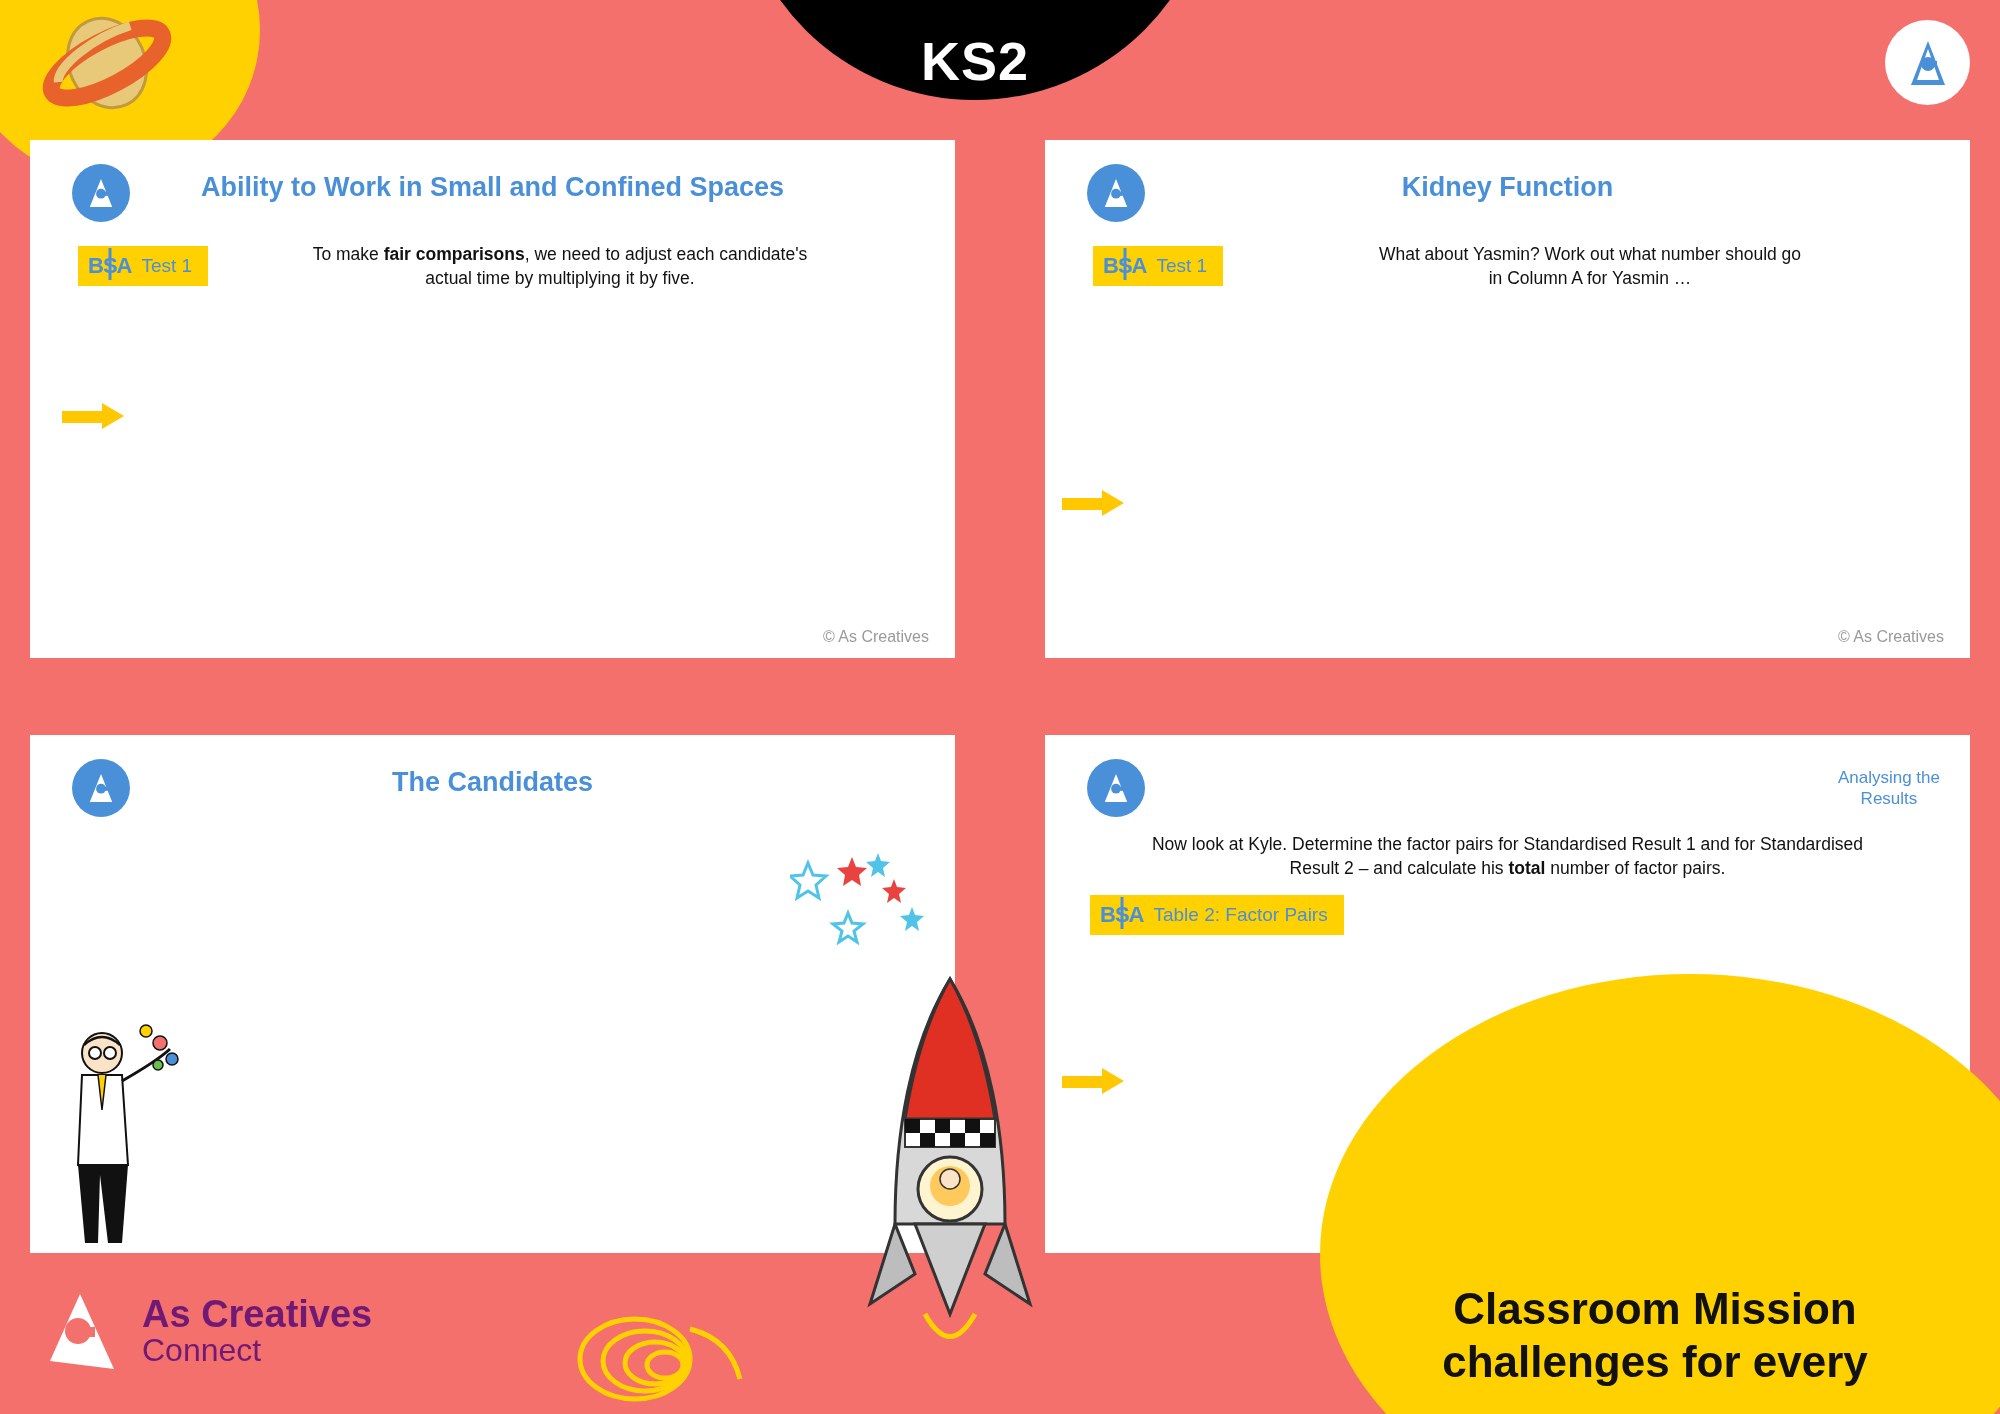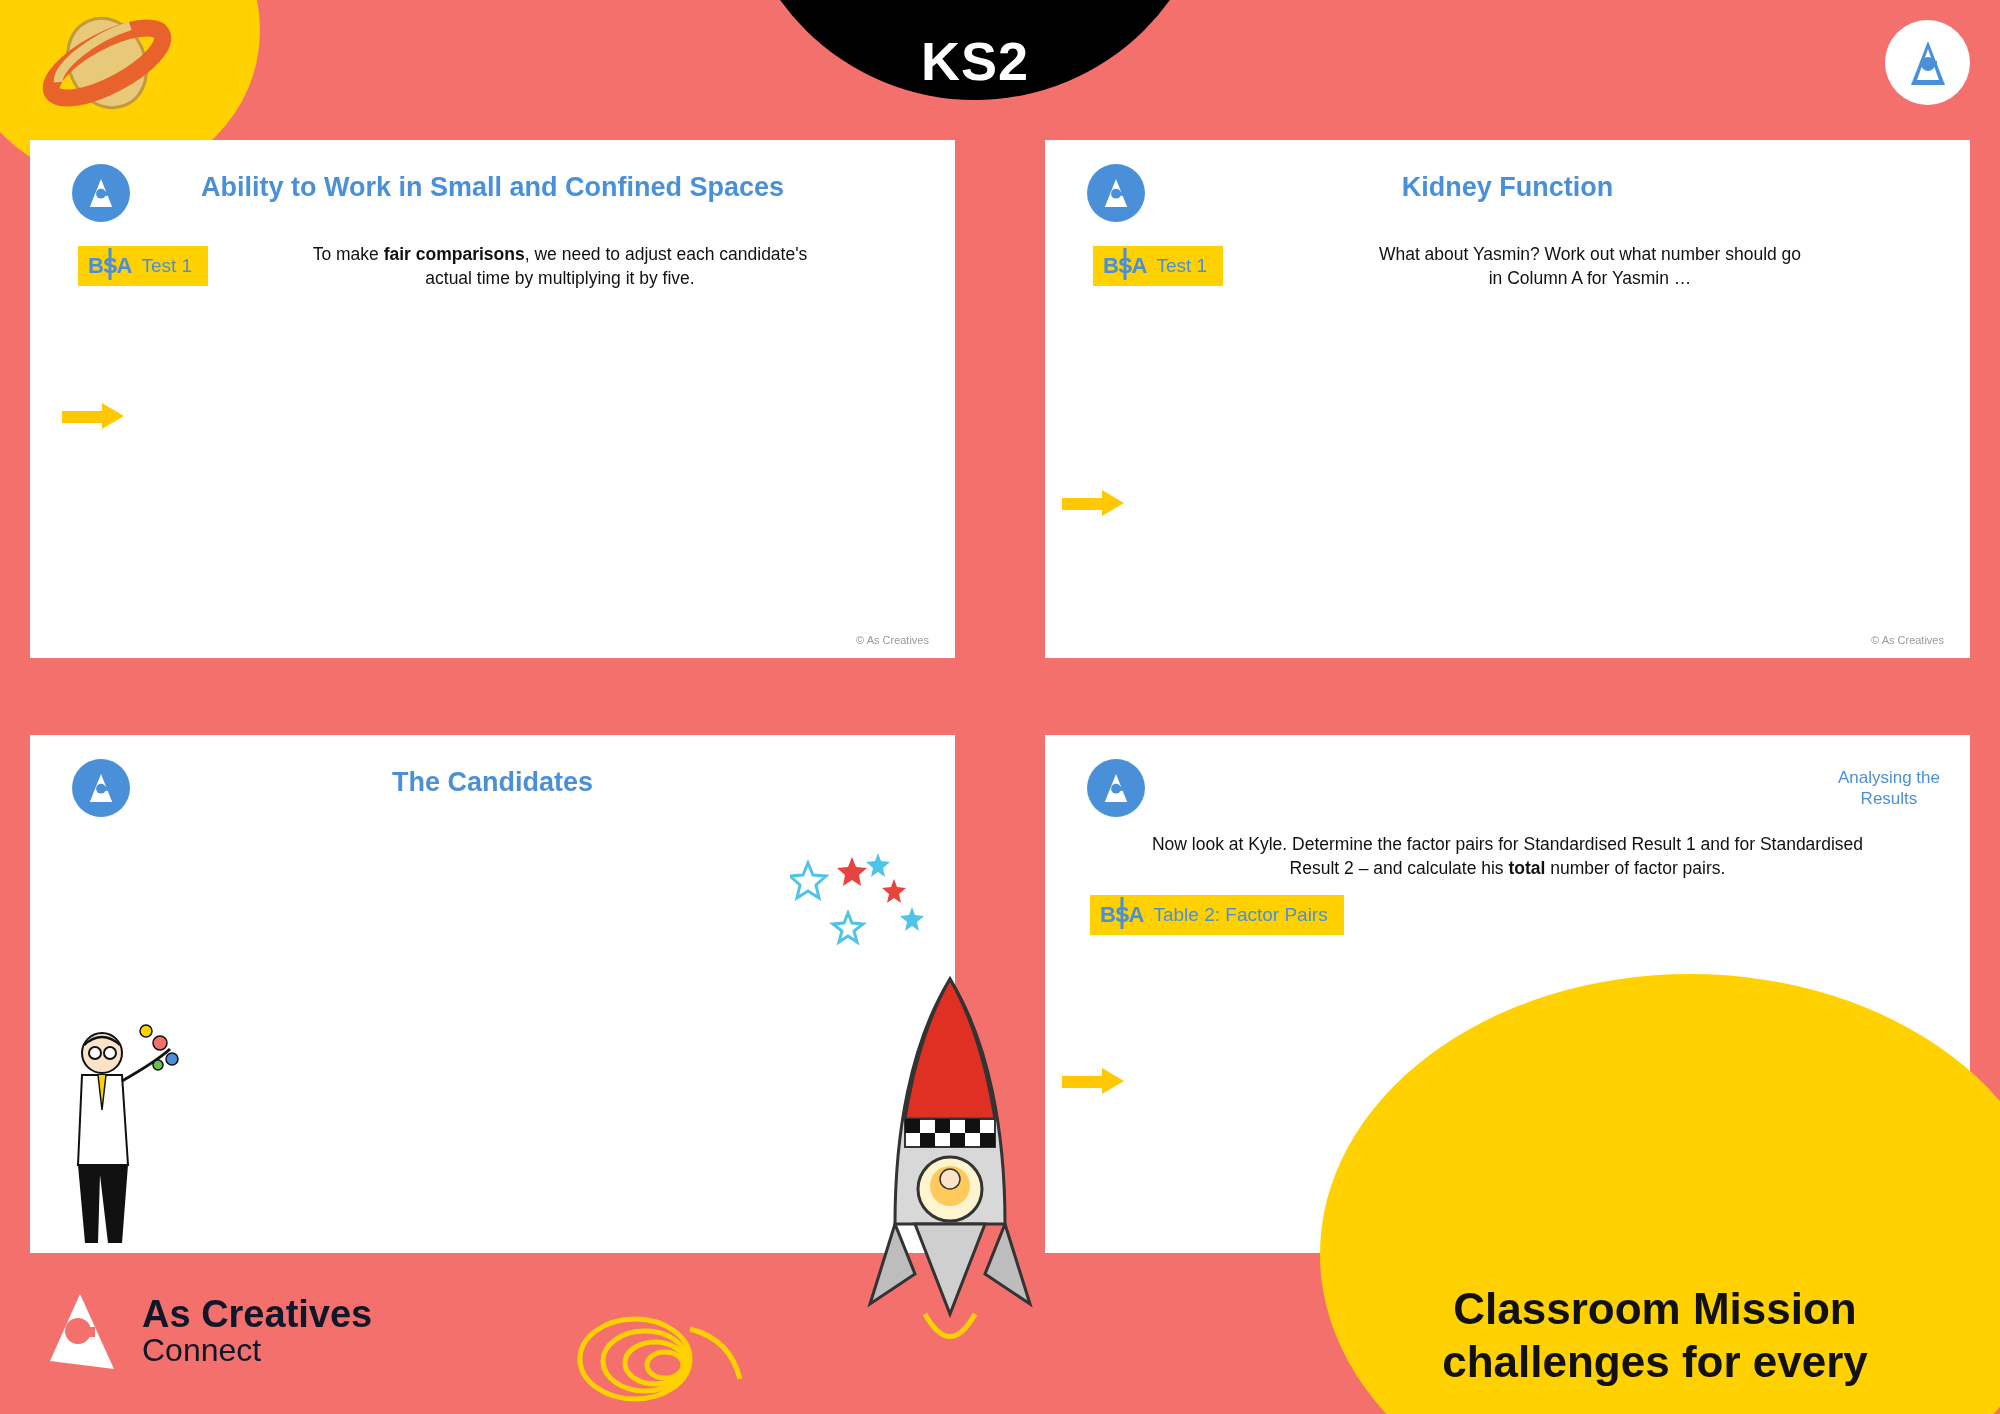--- a/index.html
+++ b/index.html
@@ -73,21 +73,21 @@
     position: absolute; left: 50%; top: -5px; width: 3px; height: 32px;
     background: #4A90D9; transform: translateX(-50%);
   }
   .bisa-text { color: #4A90D9; font-weight: normal; font-size: 19px; }
   .instruction {
     position: absolute; left: 0; right: 0;
     text-align: center; font-size: 17.5px; color: #111; line-height: 1.35;
   }
   .copyright {
     position: absolute; right: 26px; bottom: 12px;
-    font-size: 11px; color: #9a9a9a;
+    font-size: 16px; color: #9a9a9a;
   }
 
   
   .yarrow { position: absolute; width: 62px; height: 26px; z-index: 6; }
   .yarrow .shaft { position: absolute; left: 0; top: 8px; width: 40px; height: 12px; background: #FFC800; }
   .yarrow .head {
     position: absolute; right: 0; top: 0; width: 0; height: 0;
     border-top: 13px solid transparent; border-bottom: 13px solid transparent;
     border-left: 22px solid #FFC800;
   }
@@ -142,21 +142,21 @@
     border: 1px solid #E8B93B; padding: 6px 3px; line-height: 1.2;
   }
   #table-4 td {
     border: 1px solid #E8B93B; text-align: center; color: #111;
     font-size: 15px; height: 38px; line-height: 1.2; padding: 3px;
   }
 
   
   .brand {
     position: absolute; left: 42px; bottom: 40px; z-index: 6;
-    display: flex; align-items: center; gap: 20px; color: #0f172a;
+    display: flex; align-items: center; gap: 20px; color: #701a75;
   }
   .brand-name { font-size: 38px; font-weight: bold; line-height: 1; }
   .brand-sub { font-size: 32px; font-weight: 300; line-height: 1.1; }
   .yellow-circle-bottom {
     position: absolute; right: -60px; bottom: -120px;
     width: 740px; height: 560px; border-radius: 50%;
     background: #FFD100; z-index: 6;
   }
   .mission-text {
     position: absolute; right: 40px; bottom: 25px; width: 610px;

